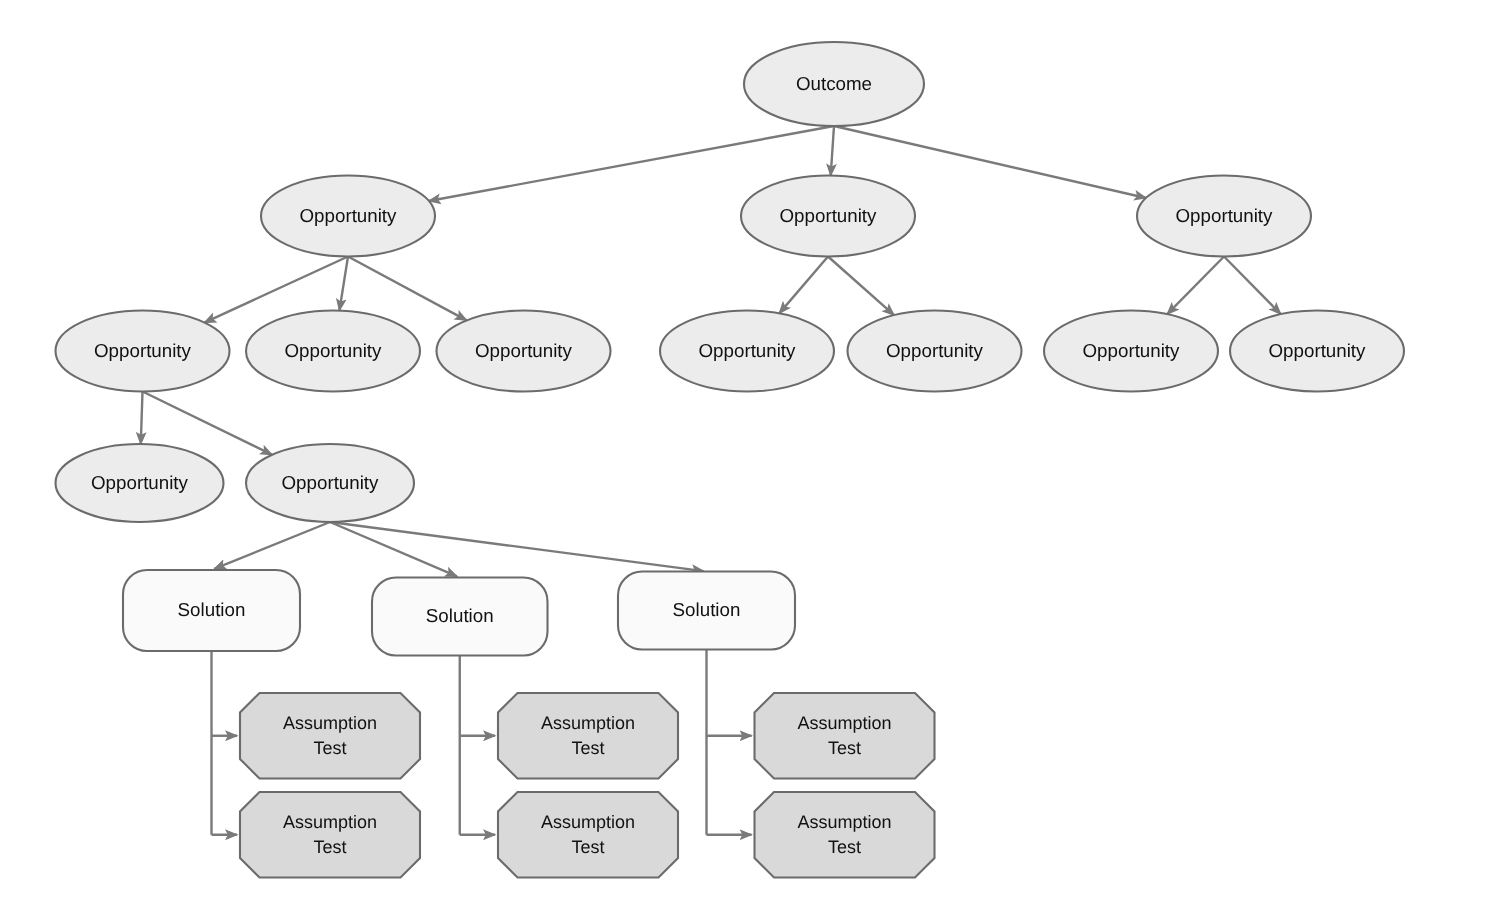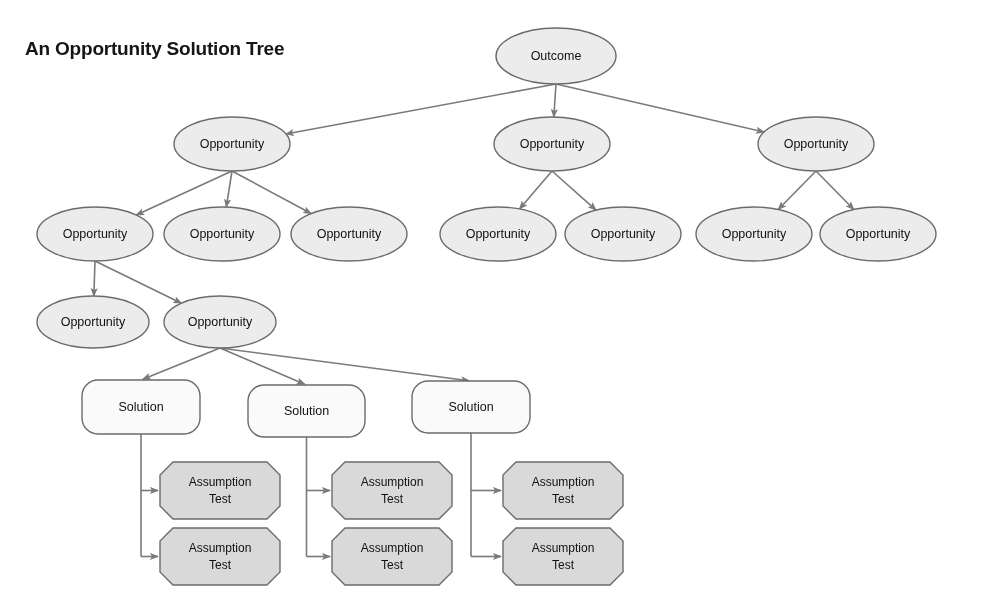--- a/index.html
+++ b/index.html
@@ -20,21 +20,20 @@
     fill:#111111;font-size:12.5px;text-anchor:middle;
     dominant-baseline:middle;
   }
   .node-label.small{font-size:12px;}
 </style>
 </head>
 <body>
 
 <div id="canvas">
 
-  <div class="diagram-title">An Opportunity Solution Tree</div>
 
   <svg id="tree-svg" width="999" height="605" viewBox="0 0 999 605">
     <defs>
       <marker id="arrowhead" markerWidth="9" markerHeight="8" refX="8" refY="4" orient="auto" markerUnits="userSpaceOnUse">
         <path d="M0,0.4 L9,4 L0,7.6 L1.9,4 Z" fill="#7a7a7a"></path>
       </marker>
     </defs>
     <g id="edges">
         <line x1="556" y1="84" x2="285.8923385081582" y2="134.01993731330404" stroke="#7a7a7a" stroke-width="1.6" marker-end="url(#arrowhead)"></line>
         <line x1="556" y1="84" x2="553.7991338004447" y2="117.0129929933291" stroke="#7a7a7a" stroke-width="1.6" marker-end="url(#arrowhead)"></line>

